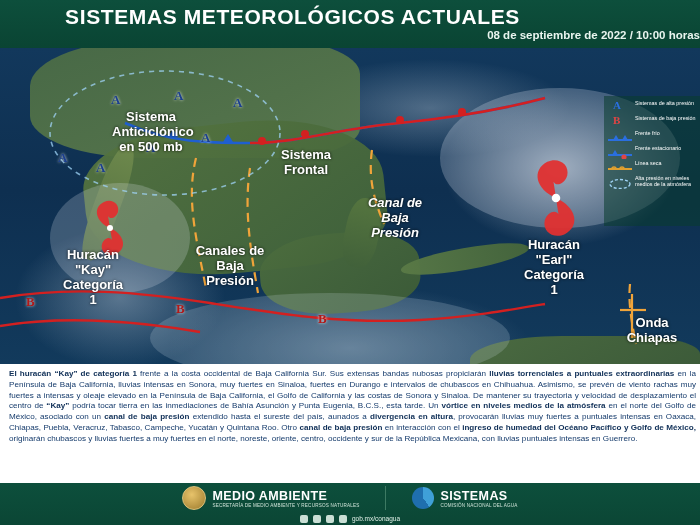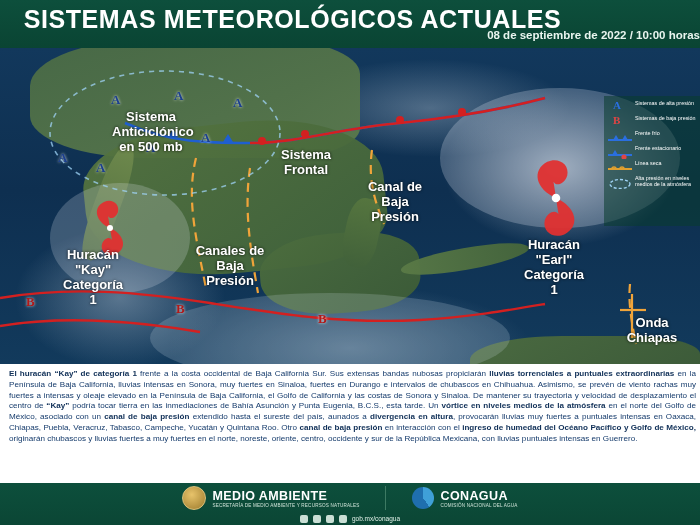--- a/index.html
+++ b/index.html
@@ -10,21 +10,21 @@
   }
   #page{position:relative;width:700px;height:525px;}
 
   
   .header{
     position:absolute;left:0;top:0;width:700px;height:48px;
     background:linear-gradient(180deg,#0d4f3c 0%,#0a4433 100%);
   }
   .header-title{
     position:absolute;left:0;top:5px;width:585px;text-align:center;
-    color:#ffffff;font-size:25px;font-weight:bold;letter-spacing:.6px;
+    color:#ffffff;font-size:21px;font-weight:bold;letter-spacing:.6px;
   }
   .header-date{
     position:absolute;left:0;top:29px;width:700px;text-align:right;
     color:#e9f5ef;font-size:11.5px;font-weight:bold;
   }
 
   
   .map{
     position:absolute;left:0;top:48px;width:700px;height:316px;
     background:#0b2a4a;overflow:hidden;
@@ -238,21 +238,21 @@
 
     <div class="letterB" style="left:26px;top:246px;">B</div>
     <div class="letterB" style="left:176px;top:253px;">B</div>
     <div class="letterB" style="left:318px;top:263px;">B</div>
 
     <div class="maplabel" style="left:112px;top:62px;width:78px;white-space:pre-line;">Sistema
 Anticiclónico
 en 500 mb</div>
     <div class="maplabel" style="left:278px;top:100px;width:56px;white-space:pre-line;">Sistema
 Frontal</div>
-    <div class="maplabel" style="left:360px;top:132px;width:70px;white-space:pre-line;">Canal de
+    <div class="maplabel" style="left:360px;top:148px;width:70px;white-space:pre-line;font-style:italic;">Canal de
 Baja Presión</div>
     <div class="maplabel" style="left:192px;top:180px;width:76px;white-space:pre-line;margin-top:16px;">Canales de
 Baja Presión</div>
     <div class="maplabel" style="left:60px;top:200px;width:66px;white-space:pre-line;">Huracán
 "Kay"
 Categoría 1</div>
     <div class="maplabel" style="left:520px;top:190px;width:68px;white-space:pre-line;">Huracán
 "Earl"
 Categoría 1</div>
     <div class="maplabel" style="left:626px;top:268px;width:52px;white-space:pre-line;">Onda
@@ -322,21 +322,21 @@
         <div class="brand-seal"></div>
         <div>
           <div class="brand-name">MEDIO AMBIENTE</div>
           <div class="brand-sub">SECRETARÍA DE MEDIO AMBIENTE Y RECURSOS NATURALES</div>
         </div>
       </div>
       <div class="divider"></div>
       <div class="brand">
         <div class="cona-logo"></div>
         <div>
-          <div class="brand-name">CONAGUA</div>
+          <div class="brand-name">SISTEMAS</div>
           <div class="brand-sub">COMISIÓN NACIONAL DEL AGUA</div>
         </div>
       </div>
     </div>
     <div class="social">
       <span class="sicon"></span>
       <span class="sicon"></span>
       <span class="sicon"></span>
       <span class="sicon"></span>
       <span>gob.mx/conagua</span>

